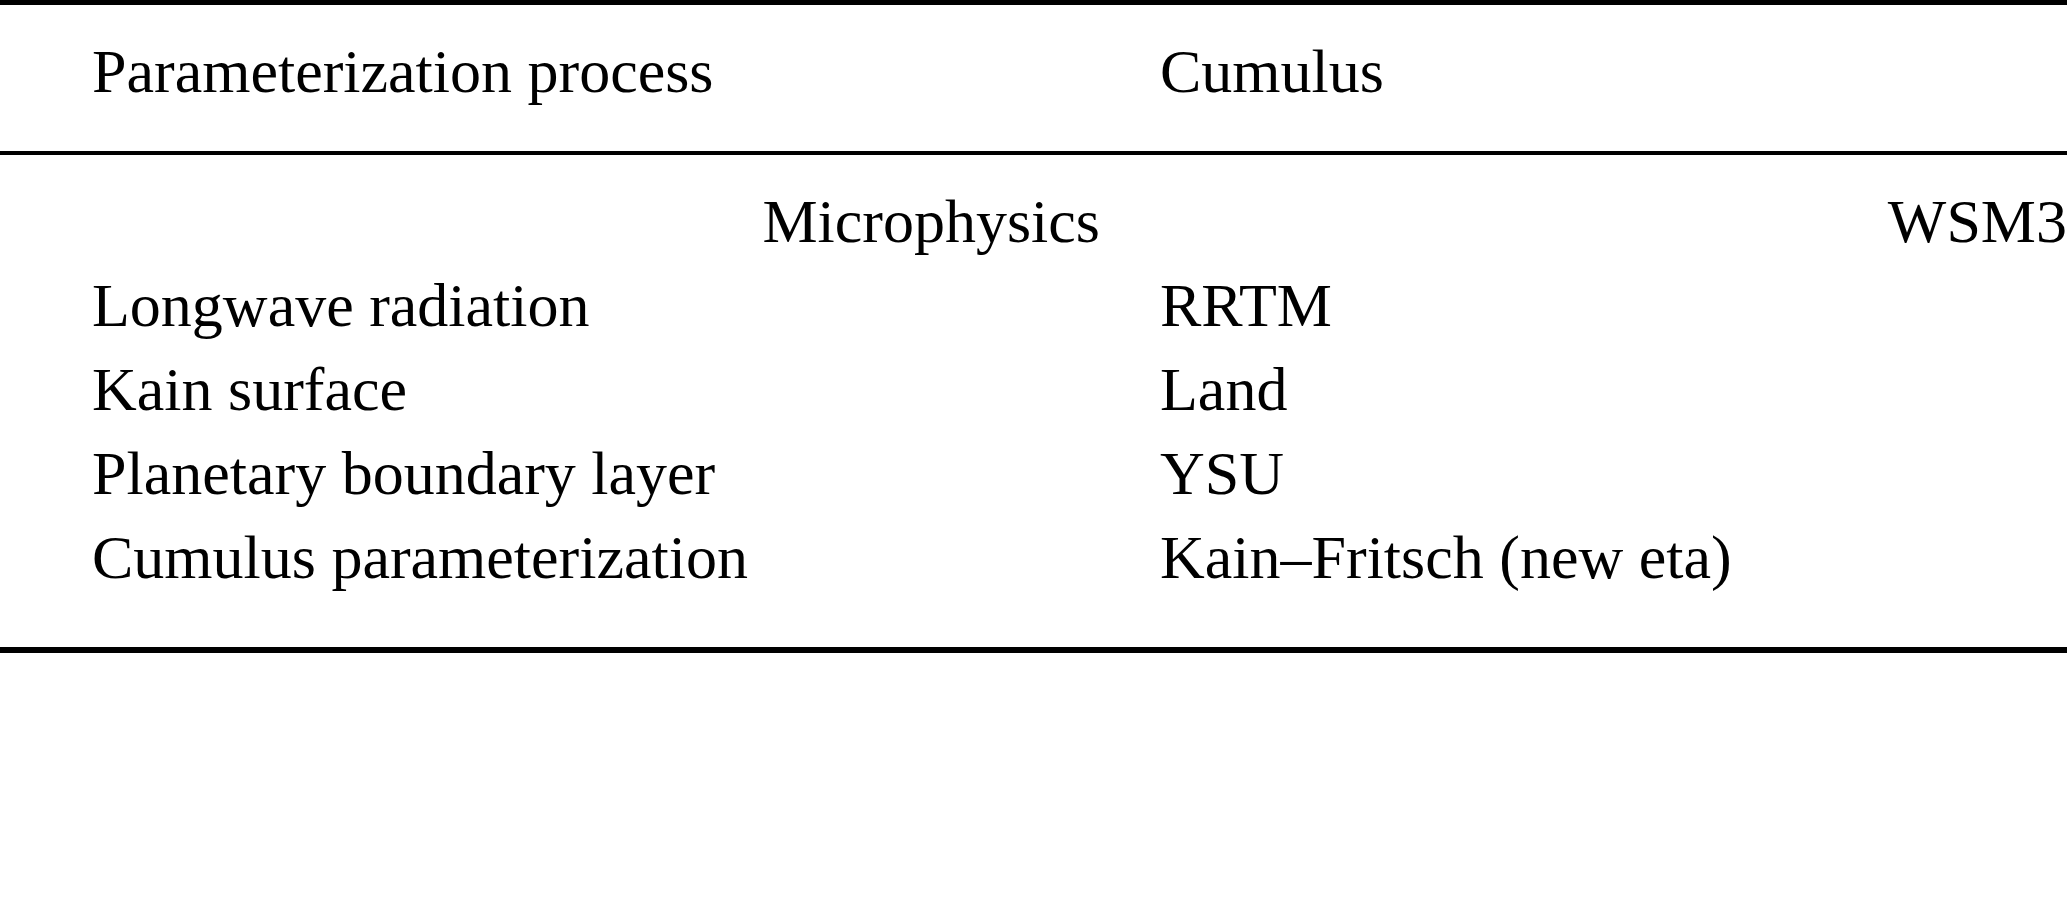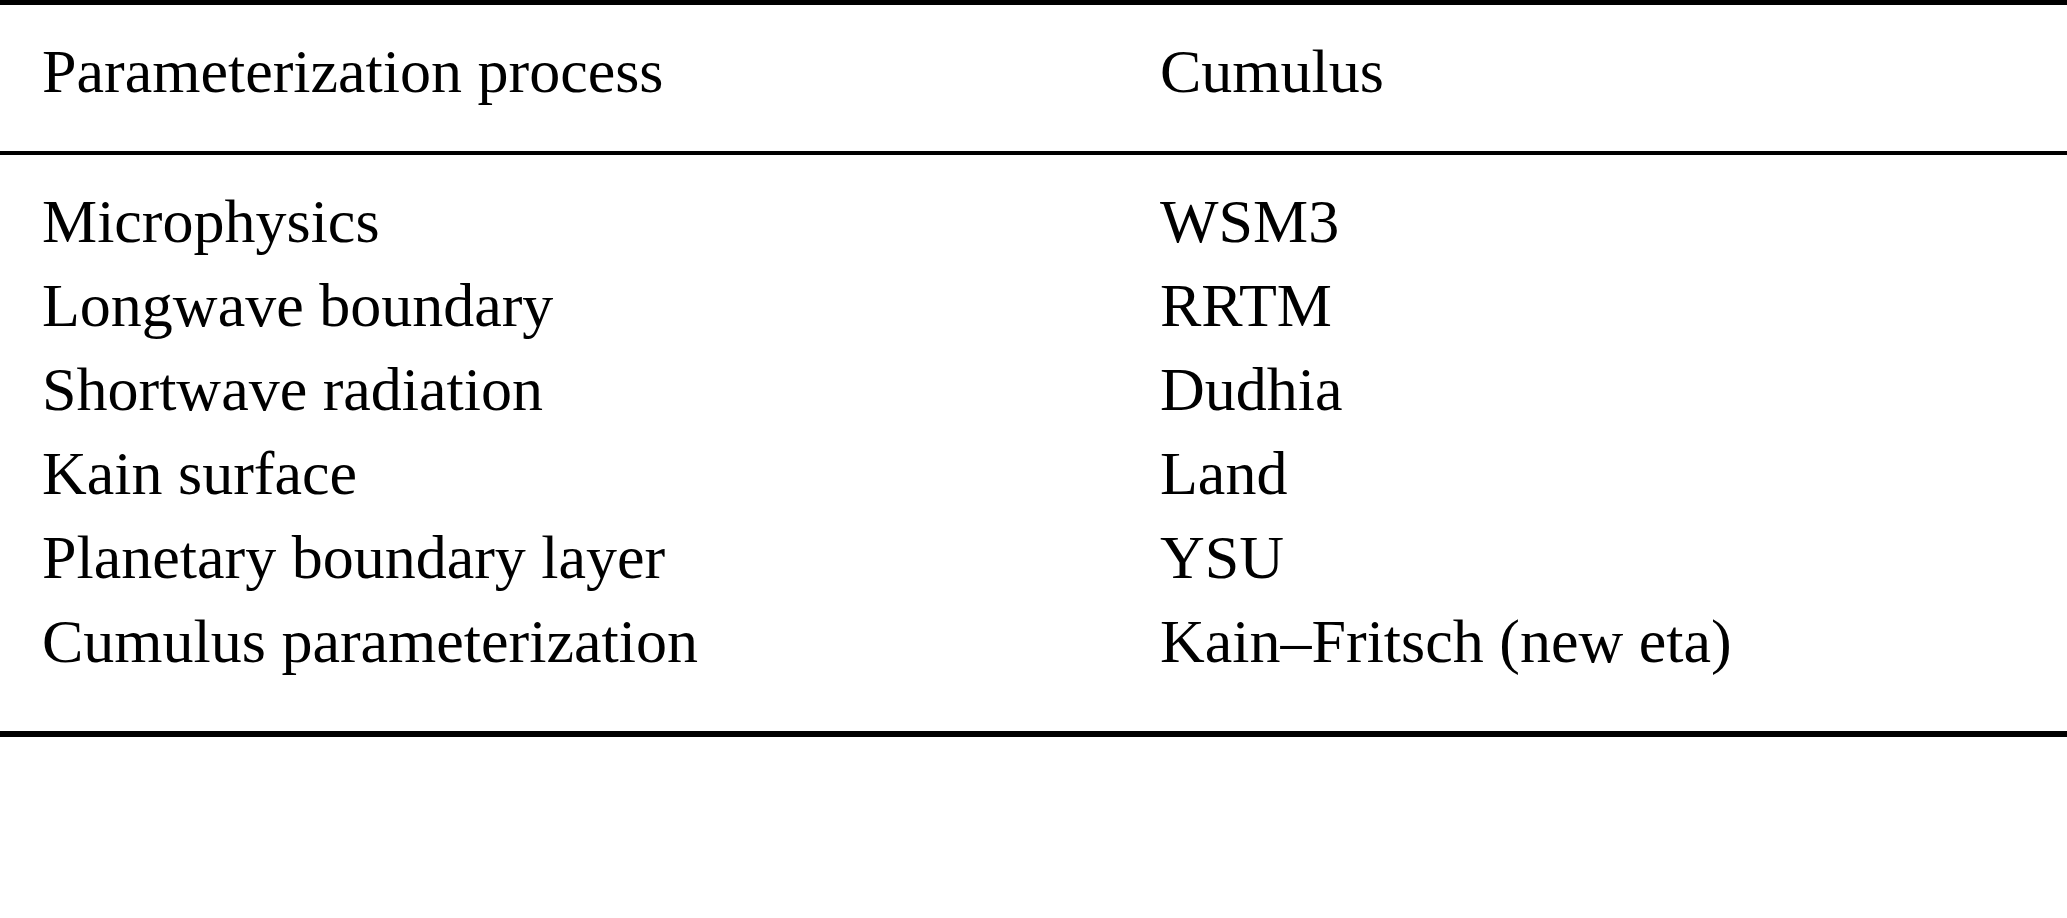--- a/index.html
+++ b/index.html
@@ -62,27 +62,28 @@
     padding-top: 24px;
     padding-bottom: 38px;
   }
 
   tr.body-row td.cell {
     height: 84px;
   }
 
   tr.body-row.first-body > td.cell {
     padding-top: 24px;
+    text-align: right;
   }
   tr.last-row > td.cell {
     padding-bottom: 48px;
     font-family: Liberation Serif, serif;
   }
 
-  .pad-left-1 { padding-left: 42px; }
+  .pad-left-1 { padding-left: 92px; }
 
   
   td.cell.col2, th.cell.col2 { padding-left: 60px; }
 
   .nowrap { white-space: nowrap; }
 </style>
 </head>
 <body>
 
 <div class="table-wrap">
@@ -99,26 +100,22 @@
         <th class="cell col2 nowrap">Cumulus</th>
       </tr>
     </thead>
 
     <tbody>
       <tr class="body-row first-body">
         <td class="cell pad-left-1 nowrap">Microphysics</td>
         <td class="cell col2 nowrap">WSM3</td>
       </tr>
       <tr class="body-row">
-        <td class="cell pad-left-1 nowrap">Longwave boundary</td>
+        <td class="cell pad-left-1 nowrap">Longwave radiation</td>
         <td class="cell col2 nowrap">RRTM</td>
-      </tr>
-      <tr class="body-row">
-        <td class="cell pad-left-1 nowrap">Shortwave radiation</td>
-        <td class="cell col2 nowrap">Dudhia</td>
       </tr>
       <tr class="body-row">
         <td class="cell pad-left-1 nowrap">Kain surface</td>
         <td class="cell col2 nowrap">Land</td>
       </tr>
       <tr class="body-row">
         <td class="cell pad-left-1 nowrap">Planetary boundary layer</td>
         <td class="cell col2 nowrap">YSU</td>
       </tr>
       <tr class="body-row last-row">

